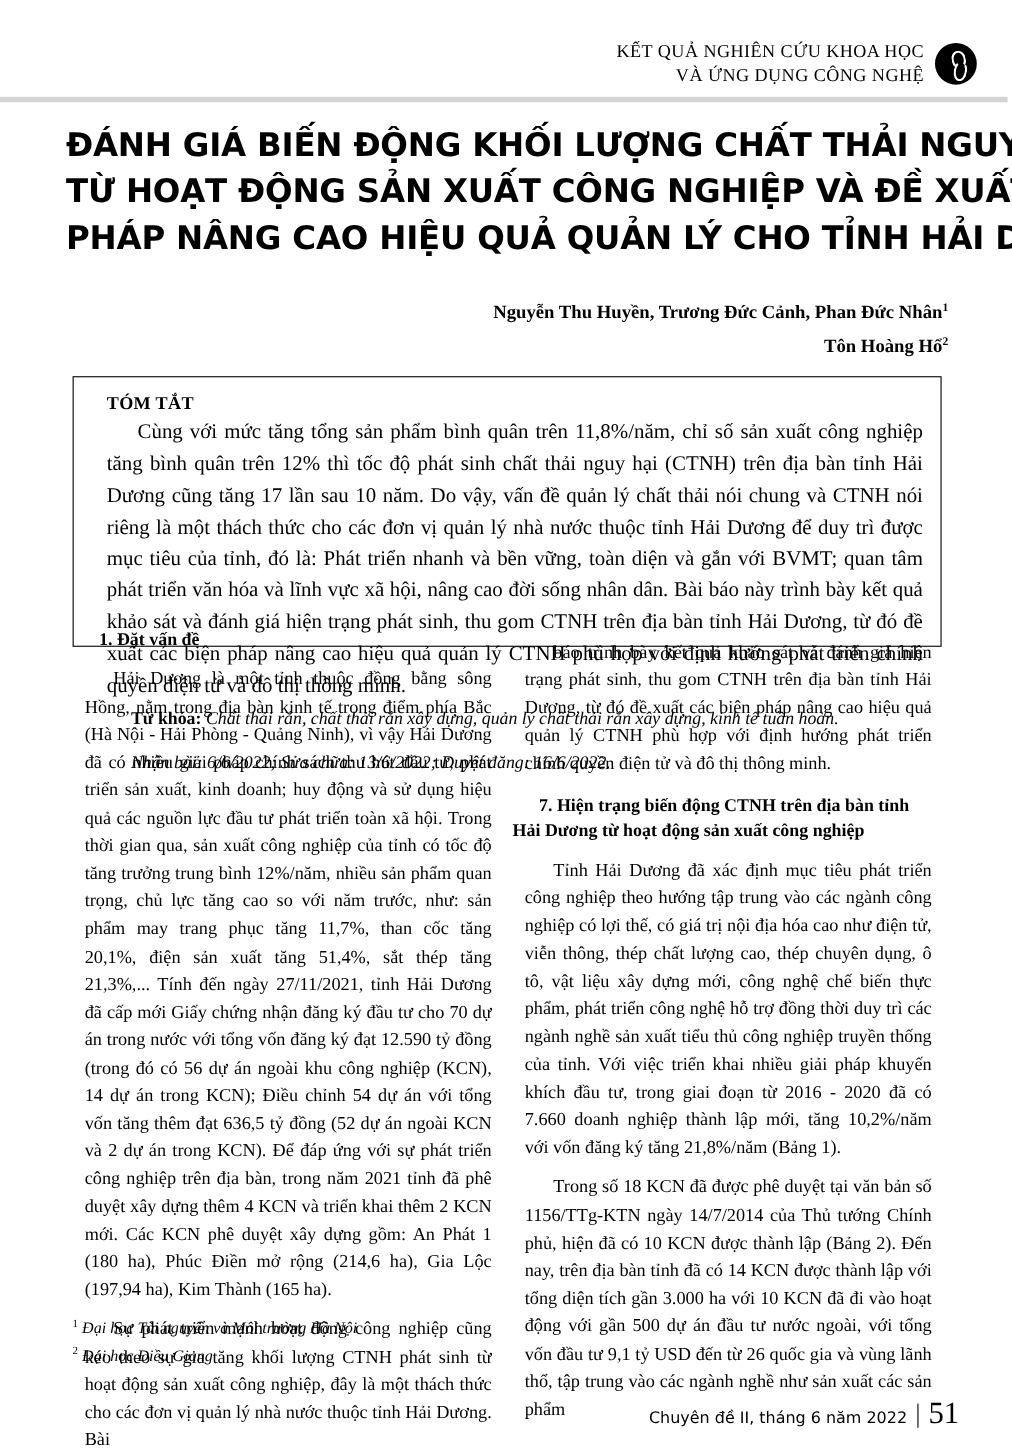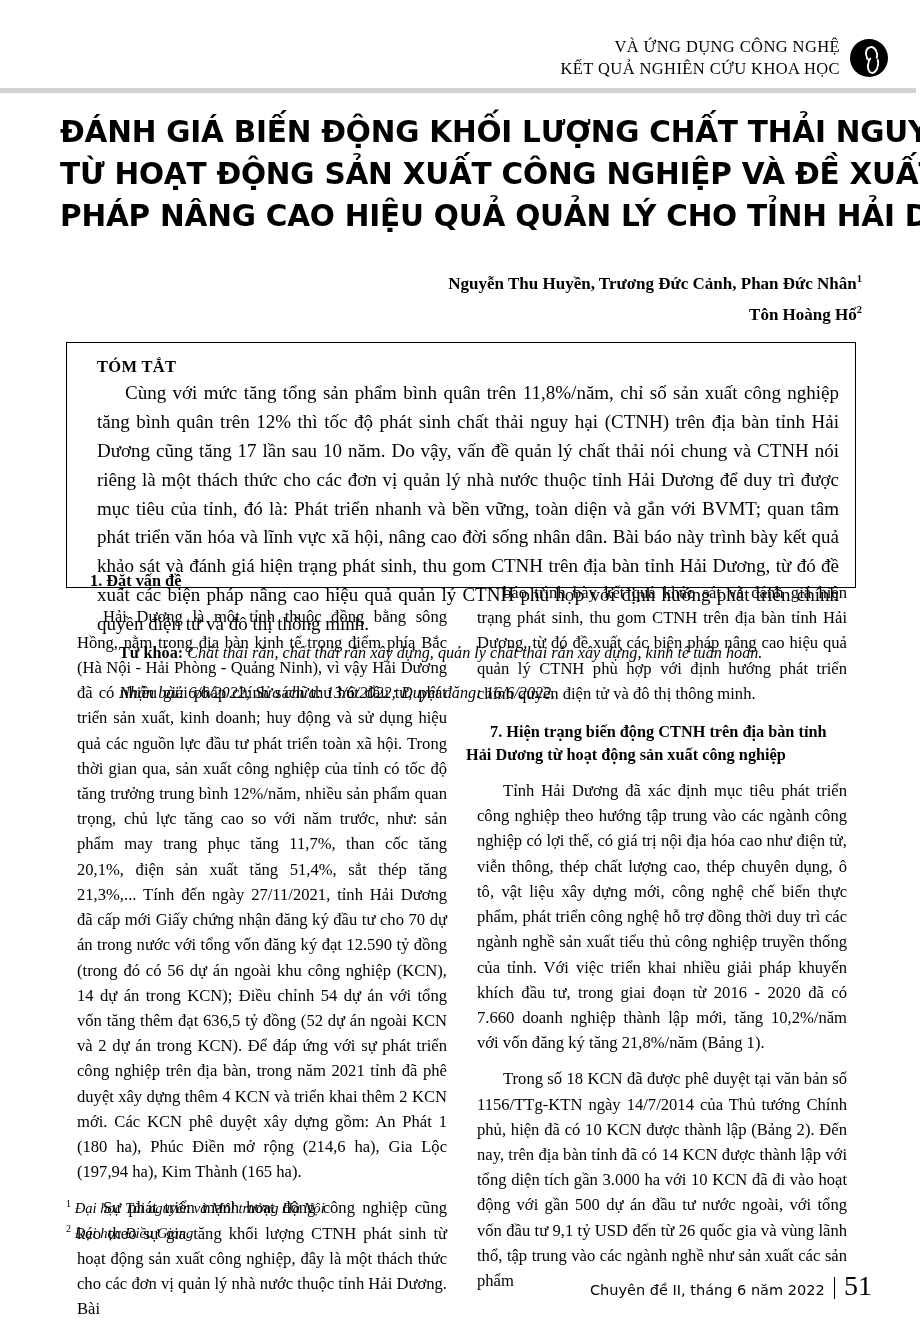--- a/index.html
+++ b/index.html
@@ -215,22 +215,22 @@
     font-family: Liberation Serif, serif;
   }
 </style>
 </head>
 <body>
 
 <div id="page">
 
   <div class="runhead">
     <div class="runhead-lines">
+      <div>KẾT QUẢ NGHIÊN CỨU KHOA HỌC</div>
       <div>VÀ ỨNG DỤNG CÔNG NGHỆ</div>
-      <div>KẾT QUẢ NGHIÊN CỨU KHOA HỌC</div>
     </div>
     <div class="journal-logo"></div>
   </div>
   <div class="header-rule"></div>
 
   <div class="article-title">
     <div>ĐÁNH GIÁ BIẾN ĐỘNG KHỐI LƯỢNG CHẤT THẢI NGUY HẠI</div>
     <div>TỪ HOẠT ĐỘNG SẢN XUẤT CÔNG NGHIỆP VÀ ĐỀ XUẤT GIẢI</div>
     <div>PHÁP NÂNG CAO HIỆU QUẢ QUẢN LÝ CHO TỈNH HẢI DƯƠNG</div>
   </div>

